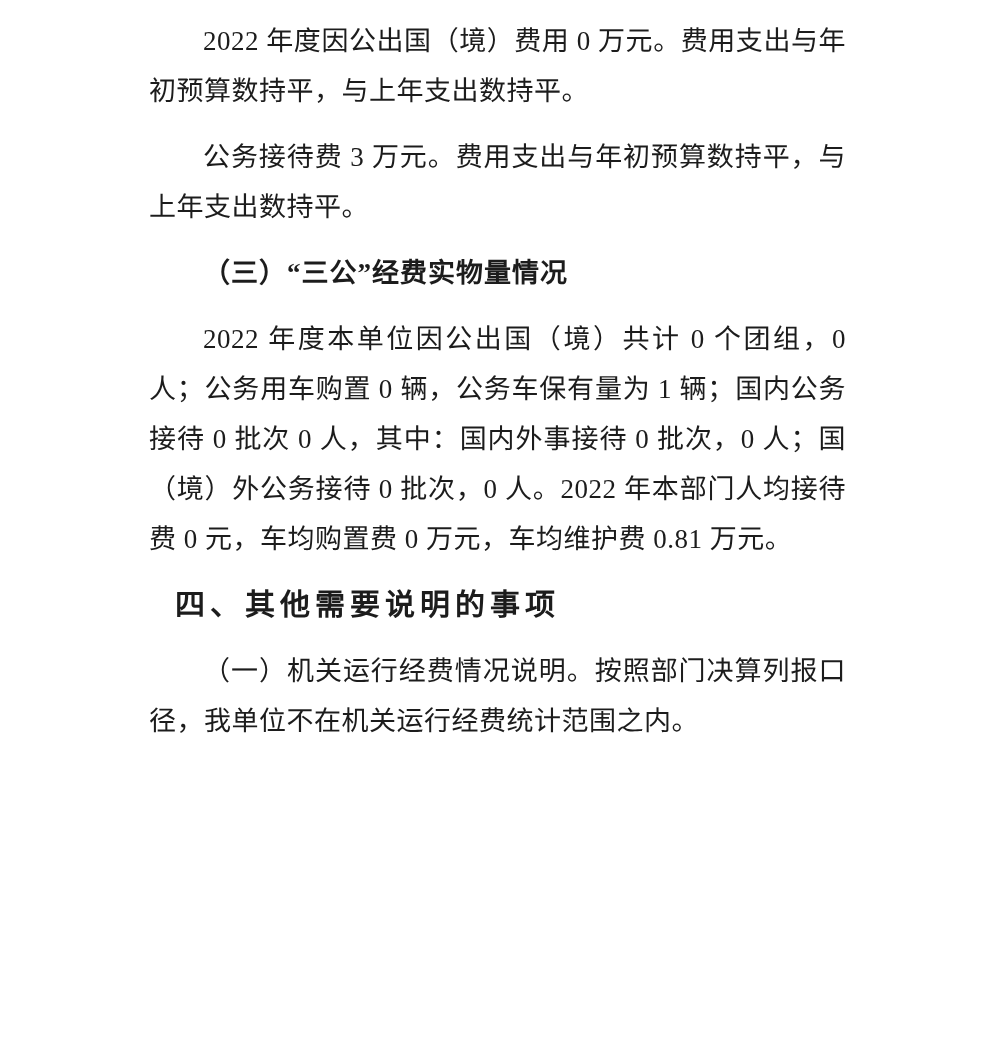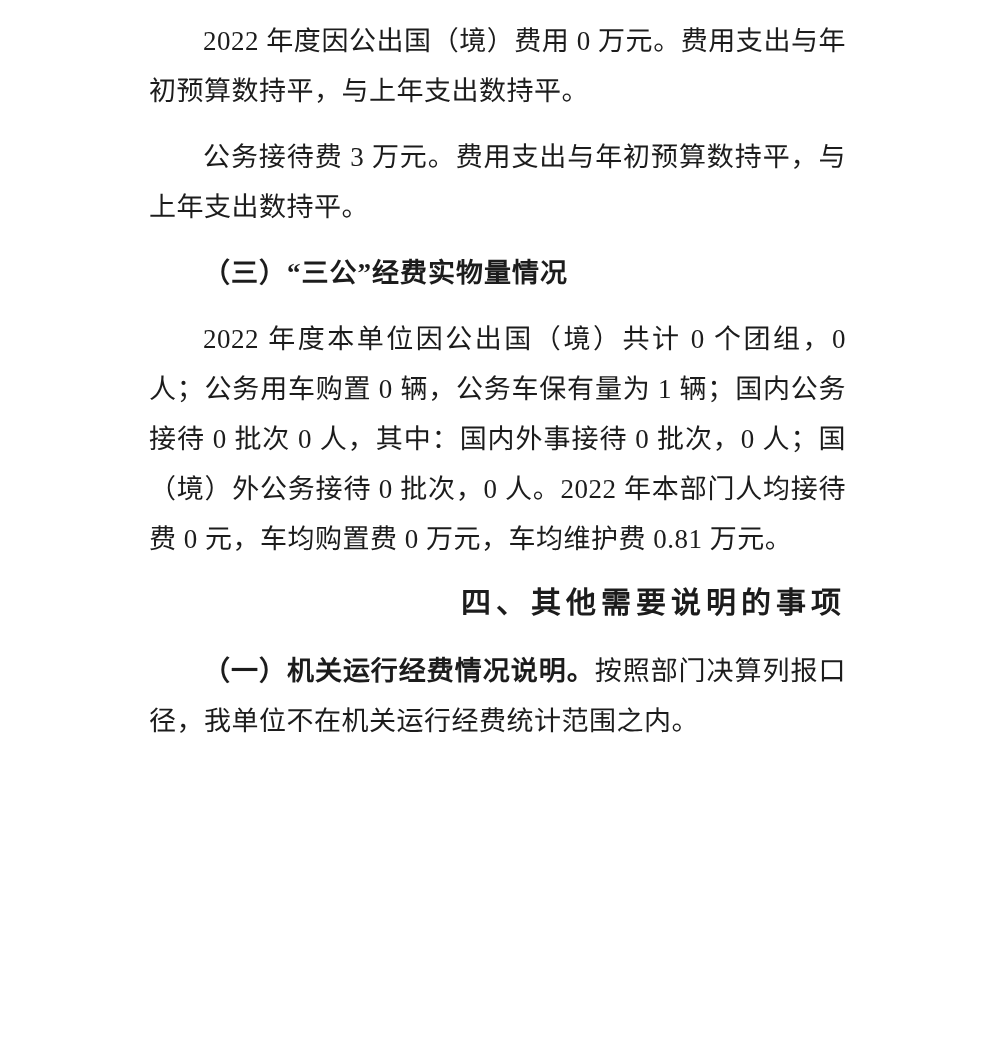--- a/index.html
+++ b/index.html
@@ -29,29 +29,29 @@
     text-indent: 54px;
     letter-spacing: 0.5px;
     word-break: break-all;
   }
   p.heading-kai {
     font-weight: 700;
     text-align: left;
     letter-spacing: 1px;
   }
   p.heading-hei {
-    font-family: Liberation Mono, monospace;
+    font-family: Liberation Sans, sans-serif;
     font-weight: 700;
     font-size: 30px;
     letter-spacing: 5px;
     text-indent: 26px;
-    text-align: right;
+    text-align: left;
   }
   .lead-bold {
-    font-weight: 700;
+    font-weight: 400;
   }
 </style>
 </head>
 <body>
 
 <div class="page">
 
   <p class="para">2022 年度因公出国（境）费用 0 万元。费用支出与年初预算数持平，与上年支出数持平。</p>
 
 

